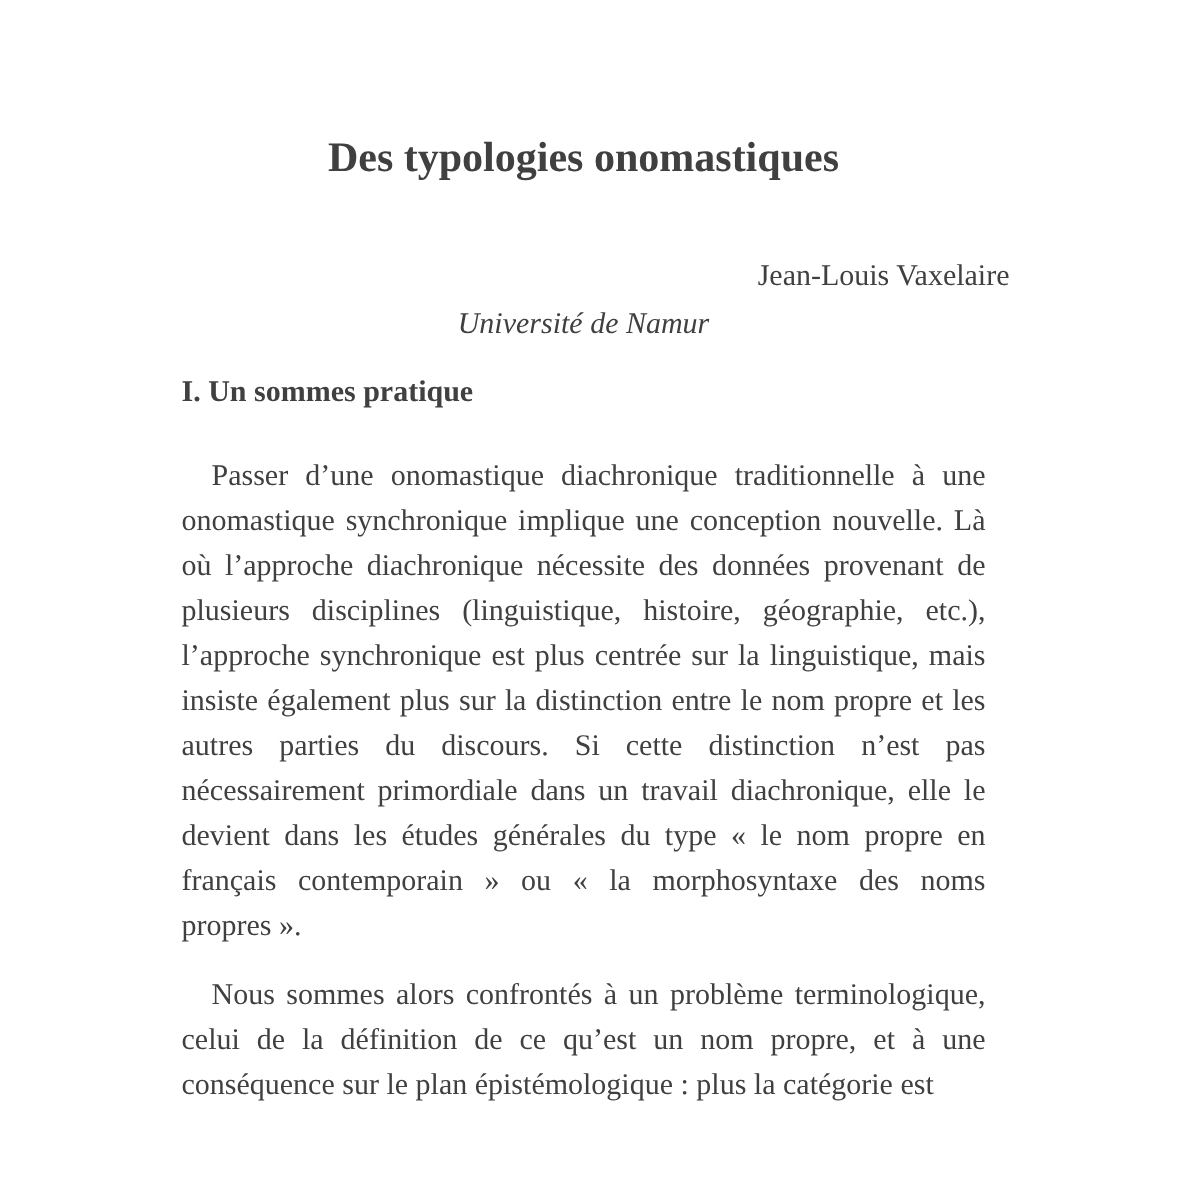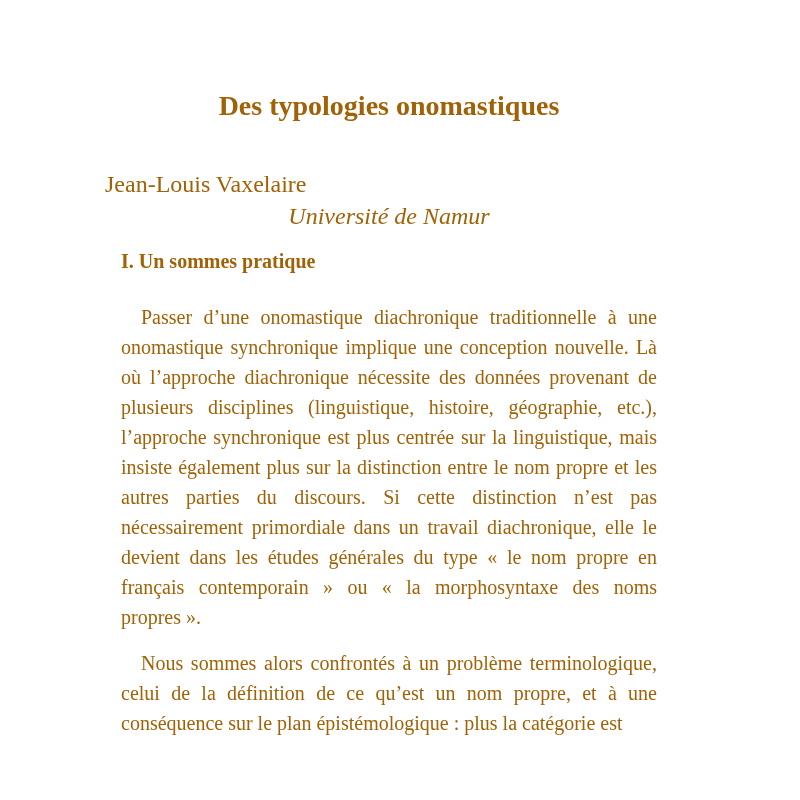--- a/index.html
+++ b/index.html
@@ -20,29 +20,29 @@
     top: 88px; left: 105px; width: 568px;
     margin: 0;
     text-align: center;
     font-size: 28px;
     font-weight: bold;
     line-height: 36px;
   }
   .author {
     position: absolute;
     top: 170px; left: 105px; width: 568px;
-    text-align: left;
-    font-size: 24px;
+    text-align: right;
+    font-size: 20px;
     line-height: 28px;
   }
   .affiliation {
     position: absolute;
     top: 202px; left: 105px; width: 568px;
     text-align: center;
-    font-size: 24px;
+    font-size: 20px;
     font-style: italic;
     line-height: 28px;
   }
   .heading {
     position: absolute;
     top: 247px; left: 121px;
     margin: 0;
     font-size: 20px;
     font-weight: bold;
     line-height: 28px;
@@ -55,21 +55,21 @@
     text-align: justify;
   }
   .bodytext p {
     margin: 16px;
     text-indent: 20px;
   }
 </style>
 </head>
 <body>
 
-<div class="sheet" style="background: rgb(255, 255, 255); color: #a16207;">
+<div class="sheet" style="background: rgb(255, 255, 255); color: #404040;">
   <h1 class="title">Des typologies onomastiques</h1>
 
   <div class="author">Jean-Louis Vaxelaire</div>
 
   <div class="affiliation">Université de Namur</div>
 
   <h2 class="heading">I. Un sommes pratique</h2>
 
   <div class="bodytext">
     <p>Passer d’une onomastique diachronique traditionnelle à une onomastique synchronique implique une conception nouvelle. Là où l’approche diachronique nécessite des données provenant de plusieurs disciplines (linguistique, histoire, géographie, etc.), l’approche synchronique est plus centrée sur la linguistique, mais insiste également plus sur la distinction entre le nom propre et les autres parties du discours. Si cette distinction n’est pas nécessairement primordiale dans un travail diachronique, elle le devient dans les études générales du type «&nbsp;le nom propre en français contemporain&nbsp;» ou «&nbsp;la morphosyntaxe des noms propres&nbsp;».</p>

